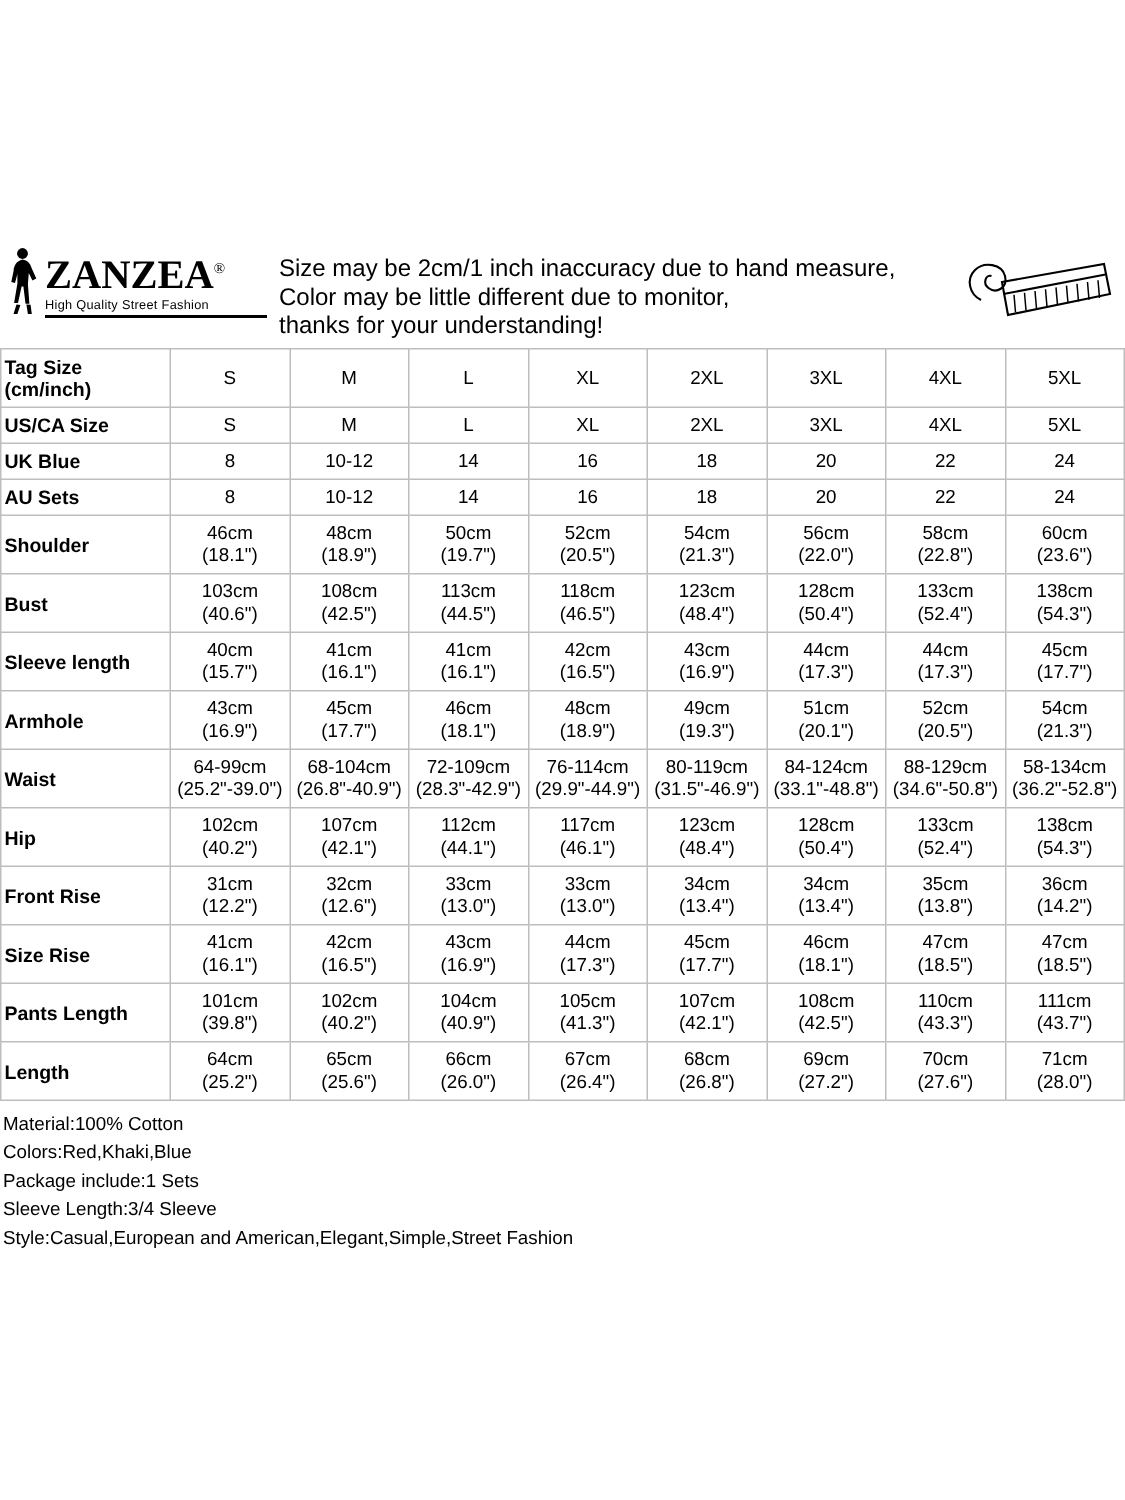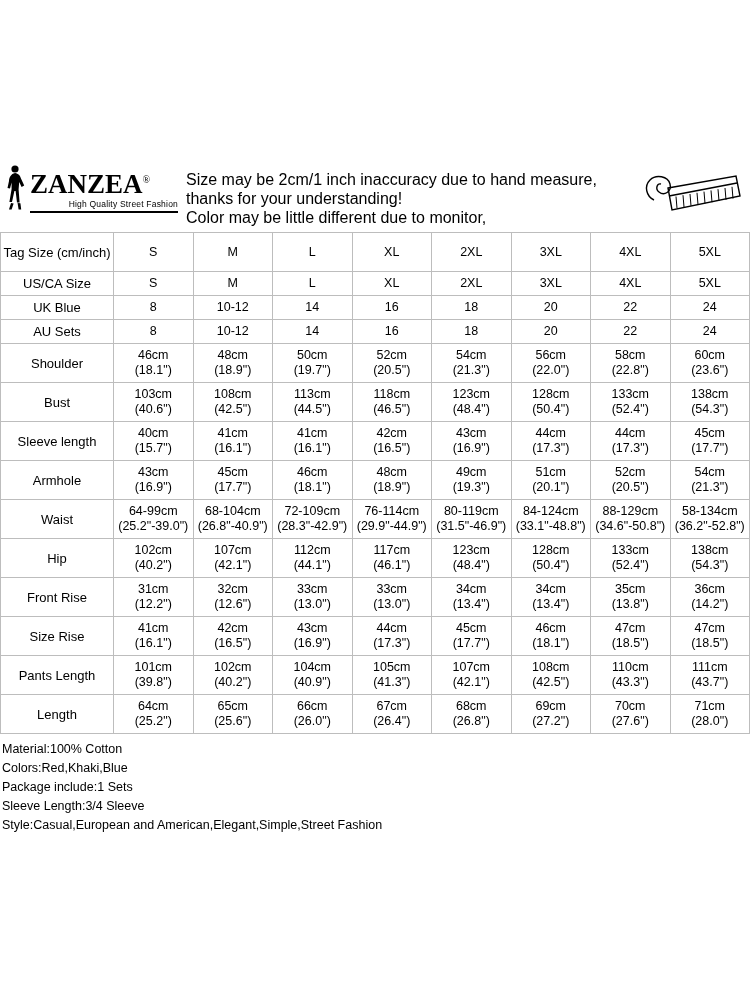--- a/index.html
+++ b/index.html
@@ -62,21 +62,20 @@
   }
   .brand-reg {
     font-size: 10px;
     vertical-align: super;
     font-weight: normal;
   }
   .brand-tag {
     font-size: 8.5px;
     letter-spacing: 0.2px;
     margin-top: 1px;
-    text-align: right;
   }
   .brand-underline {
     width: 148px;
     height: 2px;
     background: #000;
     margin-top: 2px;
   }
   .notice {
     text-align: left;
     font-size: 16px;
@@ -101,22 +100,22 @@
     border: 1px solid #bdbdbd;
     font-size: 12.5px;
     text-align: center;
     vertical-align: middle;
     padding: 4px 1px;
     line-height: 15px;
   }
   table.size-table td.rowhead {
     width: 108px;
     font-size: 13px;
-    font-weight: normal;
-    text-align: center;
+    font-weight: bold;
+    text-align: left;
     padding: 4px 2px;
   }
   td .cm { display: block; }
   td .inch { display: block; }
   tr.tall td { height: 30px; }
 
   
   .footer {
     padding: 6px 2px 0 2px;
     font-size: 12.5px;
@@ -143,22 +142,22 @@
         </div>
         <div class="brand-text">
           <div class="brand-name"><span>ZANZEA</span><span class="brand-reg">®</span></div>
           <div class="brand-tag">High Quality Street Fashion</div>
           <div class="brand-underline"></div>
         </div>
       </div>
 
       <div class="notice">
         <div>Size may be 2cm/1 inch inaccuracy due to hand measure,</div>
+        <div>Color may be little different due to monitor,</div>
         <div>thanks for your understanding!</div>
-        <div>Color may be little different due to monitor,</div>
       </div>
 
       <div class="tape">
         <svg viewBox="0 0 120 62" width="120" height="62" aria-hidden="true">
           <g fill="none" stroke="#000" stroke-width="1.4">
             <path d="M30 34 C22 30 20 20 26 14 C32 8 44 10 46 18 C48 26 40 30 35 26 C31 23 33 17 37 18"></path>
             <path d="M44 22 L112 10 L116 30 L48 44 Z"></path>
             <path d="M45 30 L113 17"></path>
           </g>
           <g stroke="#000" stroke-width="1">

